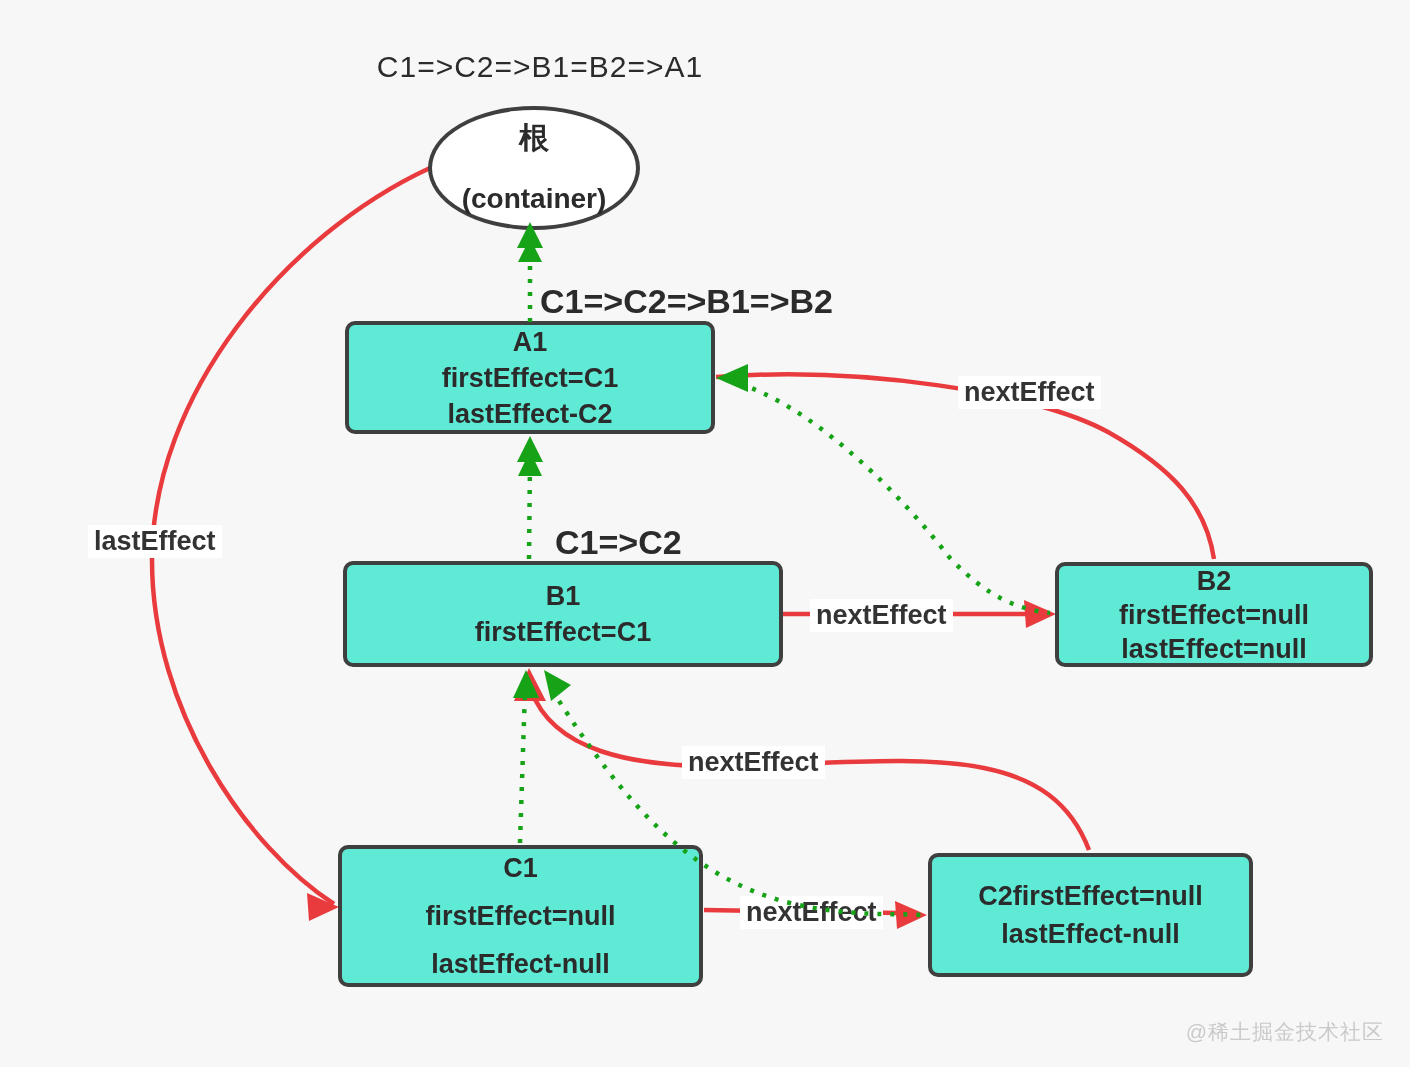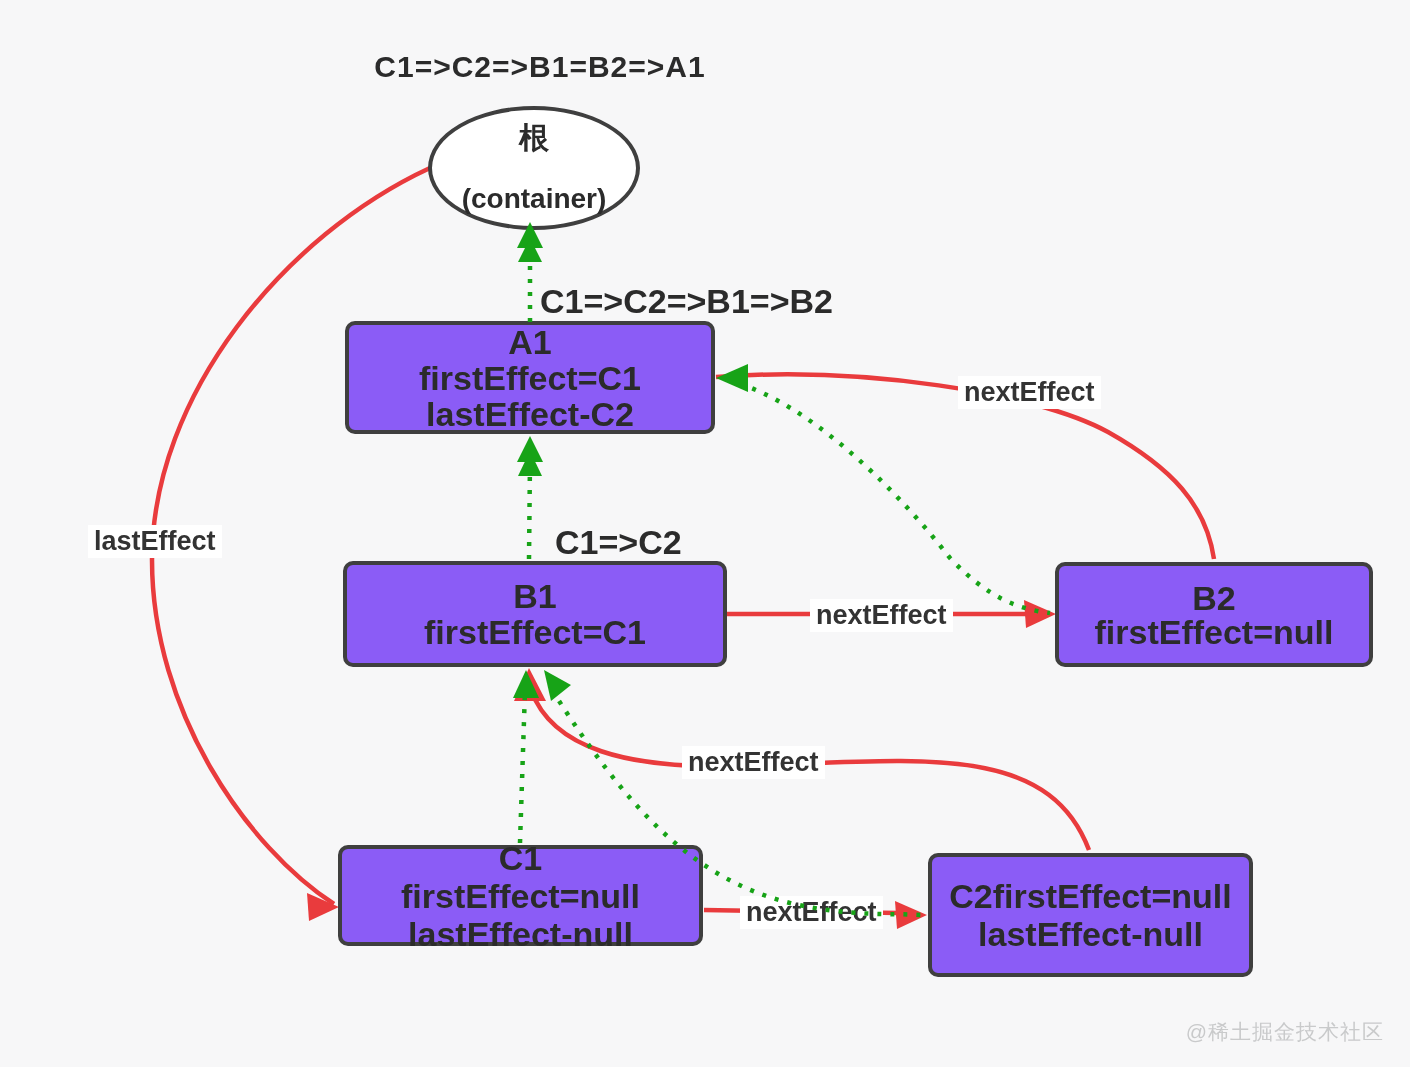--- a/index.html
+++ b/index.html
@@ -9,42 +9,42 @@
     font-family:"Liberation Sans","DejaVu Sans",sans-serif;
     overflow:hidden;position:relative;
   }
   .canvas{position:absolute;inset:0;width:1410px;height:1067px;}
   svg.layer{position:absolute;left:0;top:0;width:1410px;height:1067px;pointer-events:none;}
   .layer-red{z-index:1;}
   .layer-green{z-index:3;}
 
   .diagram-title{
     position:absolute;left:360px;top:50px;width:360px;z-index:2;
-    text-align:center;font-size:30px;font-weight:700;color:#2b2b2b;letter-spacing:1px;
+    text-align:center;font-size:30px;font-weight:400;color:#2b2b2b;letter-spacing:1px;
   }
   .root-ellipse{
     position:absolute;left:428px;top:106px;width:204px;height:116px;z-index:2;
     background:#ffffff;border:4px solid #3f3f3f;border-radius:50%;
     display:flex;flex-direction:column;align-items:center;justify-content:center;
     font-weight:700;color:#2b2b2b;
   }
   .root-ellipse .zh{font-size:30px;line-height:34px;}
   .root-ellipse .en{font-size:28px;line-height:32px;margin-top:28px;}
 
   .node{
     position:absolute;z-index:2;
-    background:#8b5cf6;border:4px solid #3f3f3f;border-radius:10px;
+    background:#5eead4;border:4px solid #3f3f3f;border-radius:10px;
     display:flex;flex-direction:column;align-items:center;justify-content:center;
-    font-weight:700;color:#2b2b2b;font-size:34px;line-height:36px;
+    font-weight:700;color:#2b2b2b;font-size:27px;line-height:36px;
     box-sizing:border-box;text-align:center;
   }
   .node-a1{left:345px;top:321px;width:370px;height:113px;}
-  .node-b1{left:343px;top:561px;width:384px;height:106px;}
+  .node-b1{left:343px;top:561px;width:440px;height:106px;}
   .node-b2{left:1055px;top:562px;width:318px;height:105px;line-height:34px;}
-  .node-c1{left:338px;top:845px;width:365px;height:101px;line-height:38px;}
+  .node-c1{left:338px;top:845px;width:365px;height:142px;line-height:38px;justify-content:space-between;}
   .node-c2{left:928px;top:853px;width:325px;height:124px;line-height:38px;}
 
   .edge-label{
     position:absolute;z-index:2;font-weight:700;font-size:27px;color:#333333;
     background:#ffffff;padding:1px 6px;white-space:nowrap;
   }
   .list-label{
     position:absolute;z-index:2;font-weight:700;font-size:34px;color:#2b2b2b;white-space:nowrap;
   }
   .lbl-first-effect{left:88px;top:525px;}
@@ -93,20 +93,21 @@
     <div>firstEffect=C1</div>
     <div>lastEffect-C2</div>
   </div>
   <div class="node node-b1">
     <div>B1</div>
     <div>firstEffect=C1</div>
   </div>
   <div class="node node-b2">
     <div>B2</div>
     <div>firstEffect=null</div>
+    <div>lastEffect=null</div>
   </div>
   <div class="node node-c1">
     <div>C1</div>
     <div>firstEffect=null</div>
     <div>lastEffect-null</div>
   </div>
   <div class="node node-c2">
     <div>C2firstEffect=null</div>
     <div>lastEffect-null</div>
   </div>

